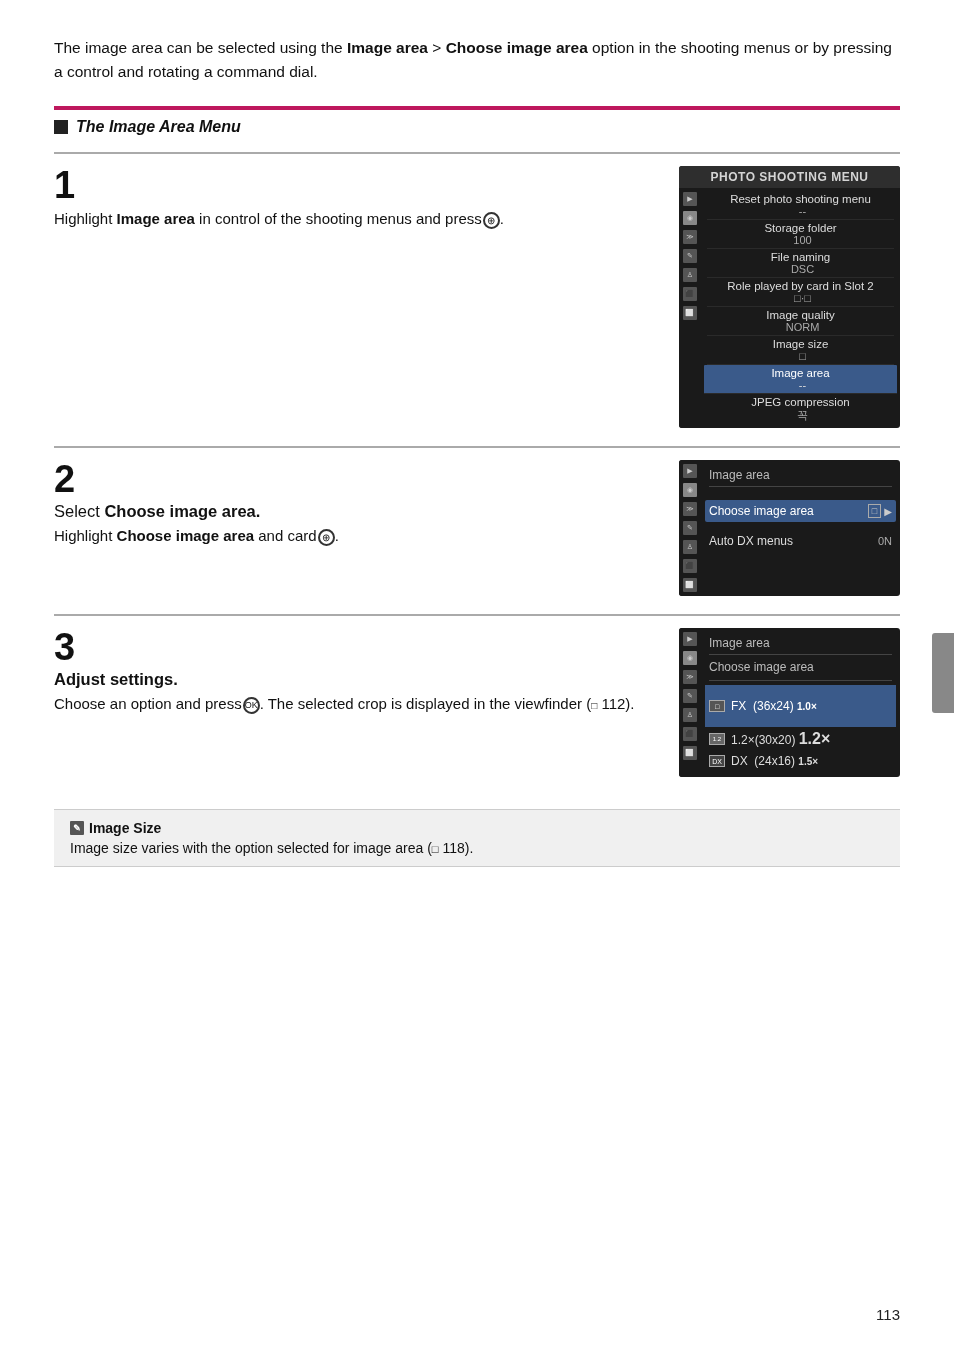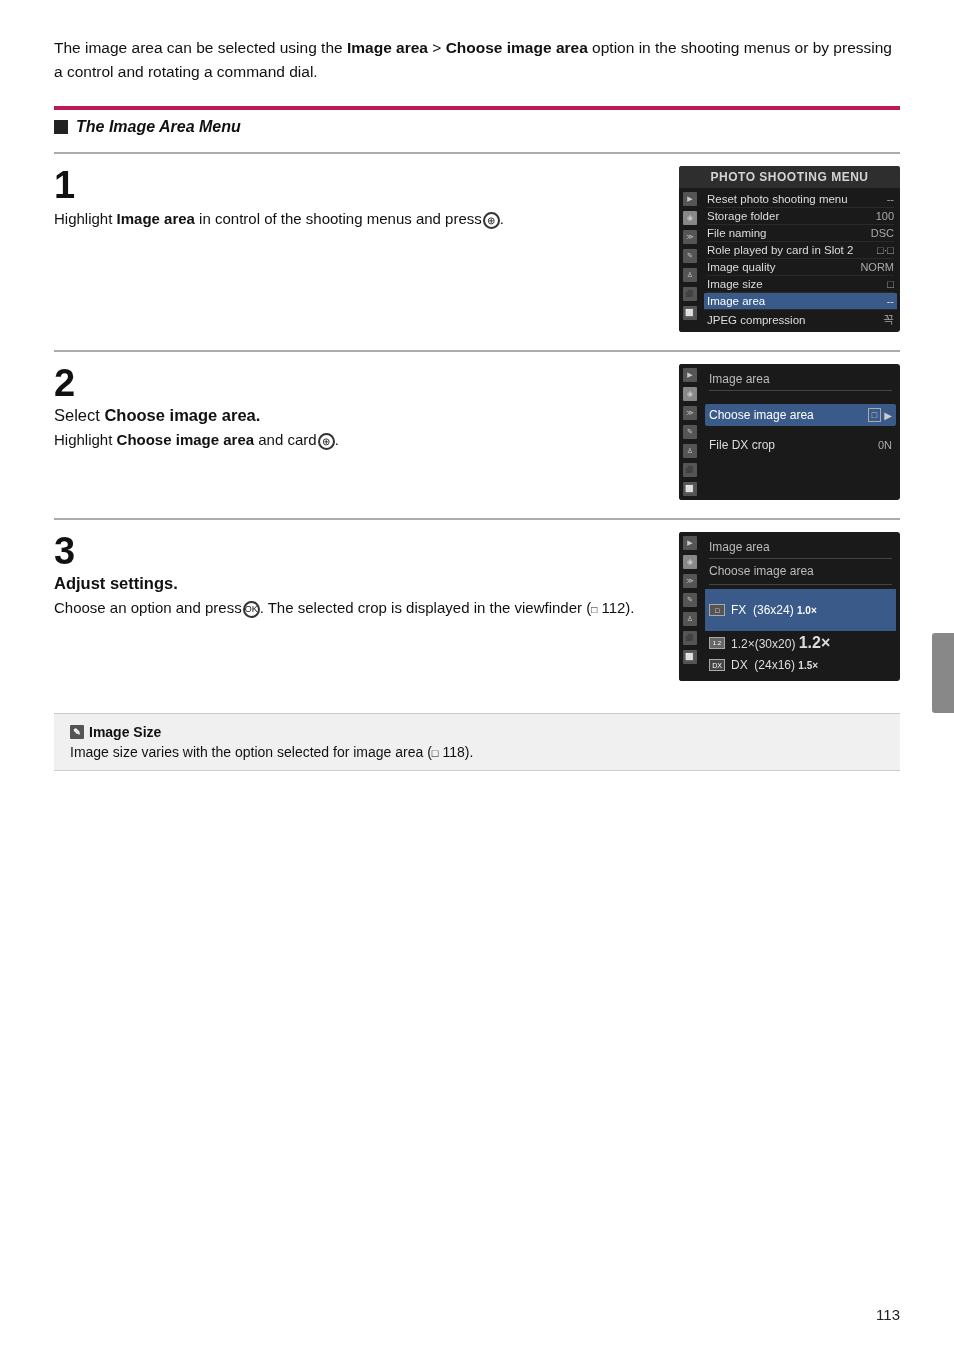--- a/index.html
+++ b/index.html
@@ -125,20 +125,21 @@
       padding: 3px 6px;
     }
     .cam-menu-row {
       display: flex;
       justify-content: space-between;
       align-items: center;
       padding: 2px 0;
       font-size: 11.5px;
       color: #ddd;
       border-bottom: 1px solid #2a2a2a;
+      flex-direction: column;
     }
     .cam-menu-row.highlighted {
       background: #3a5a8a;
       color: #fff;
       padding: 2px 3px;
       margin: 0 -3px;
       border-radius: 1px;
     }
     .cam-menu-row.no-border { border-bottom: none; }
     .cam-menu-val {
@@ -382,21 +383,21 @@
             <div style="height: 10px;"></div>
             <div class="cam-menu-row2 highlighted" style="border-radius:2px;">
               <span>Choose image area</span>
               <span style="display:flex;align-items:center;gap:3px;">
                 <span class="cam-arrow" style="border:1px solid #aaa;padding:1px 3px;font-size:9px;">□</span>
                 <span class="cam-arrow">▶</span>
               </span>
             </div>
             <div style="height: 8px;"></div>
             <div class="cam-menu-row2">
-              <span>File DX crop</span>
+              <span>Auto DX menus</span>
               <span class="cam-menu-val">0N</span>
             </div>
           </div>
         </div>
       </div>
     </div>
   </div>
 
   <div class="step-row">
     <div class="step-left">

